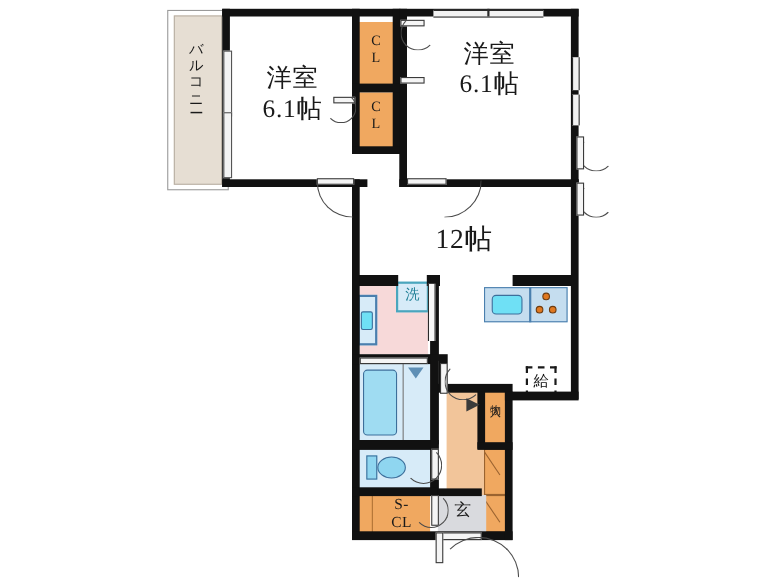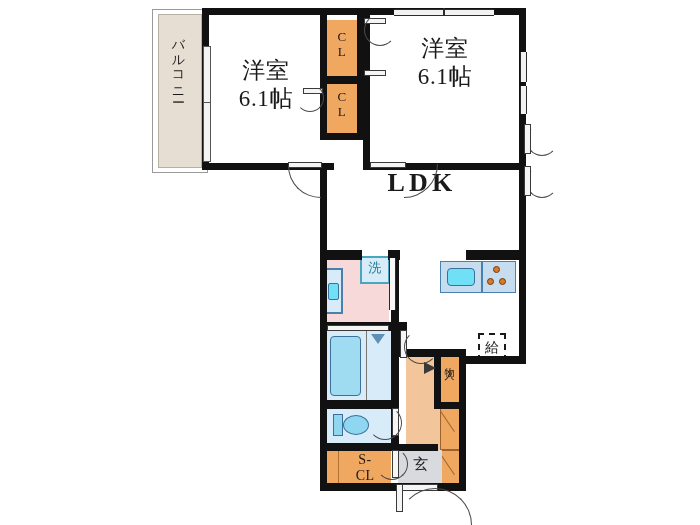--- a/index.html
+++ b/index.html
@@ -128,21 +128,21 @@
 
   <div class="room fill-white" style="left:208px; top:14px; width:118px; height:150px;"></div>
   <div class="label" style="left:216px; top:58px; width:100px; font-size:23px;">洋室</div>
   <div class="label" style="left:216px; top:86px; width:100px; font-size:23px;">6.1帖</div>
 
   <div class="room fill-white" style="left:370px; top:14px; width:150px; height:150px;"></div>
   <div class="label" style="left:388px; top:36px; width:114px; font-size:23px;">洋室</div>
   <div class="label" style="left:388px; top:64px; width:114px; font-size:23px;">6.1帖</div>
 
   <div class="room fill-white" style="left:326px; top:164px; width:194px; height:164px;"></div>
-  <div class="label" style="left:352px; top:168px; width:140px; font-size:26px; font-weight:600; letter-spacing:0.16em;">LDK</div>
+  <div class="label" style="left:352px; top:204px; width:140px; font-size:25px;">12帖</div>
 
   <div class="room fill-cl" style="left:326px; top:20px; width:32px; height:58px;"></div>
   <div class="label" style="left:326px; top:30px; width:32px; font-size:13px;">C
 L</div>
 
   <div class="room fill-cl" style="left:326px; top:84px; width:32px; height:50px;"></div>
   <div class="label" style="left:326px; top:90px; width:32px; font-size:13px;">C
 L</div>
 
   <div class="room fill-wash" style="left:327px; top:258px; width:62px; height:64px;"></div>

